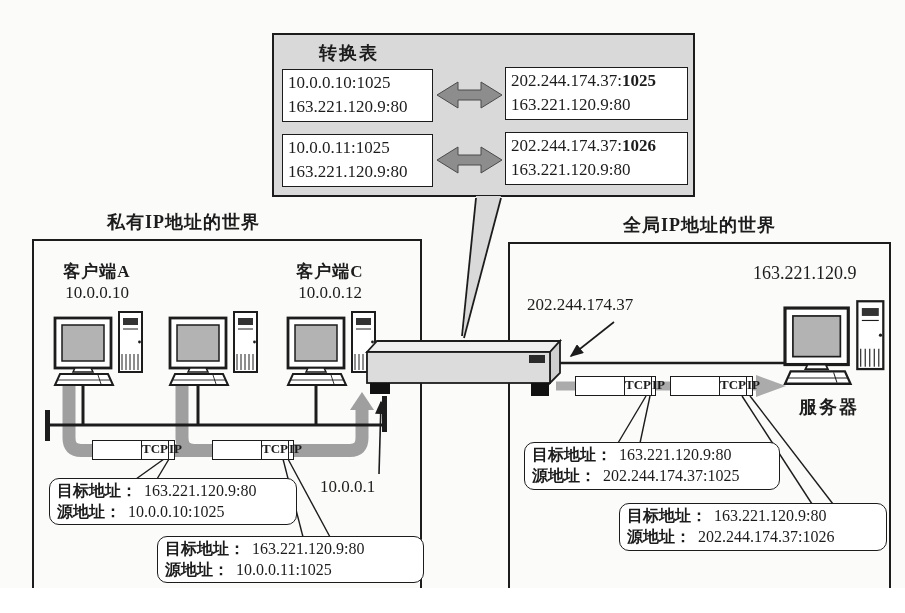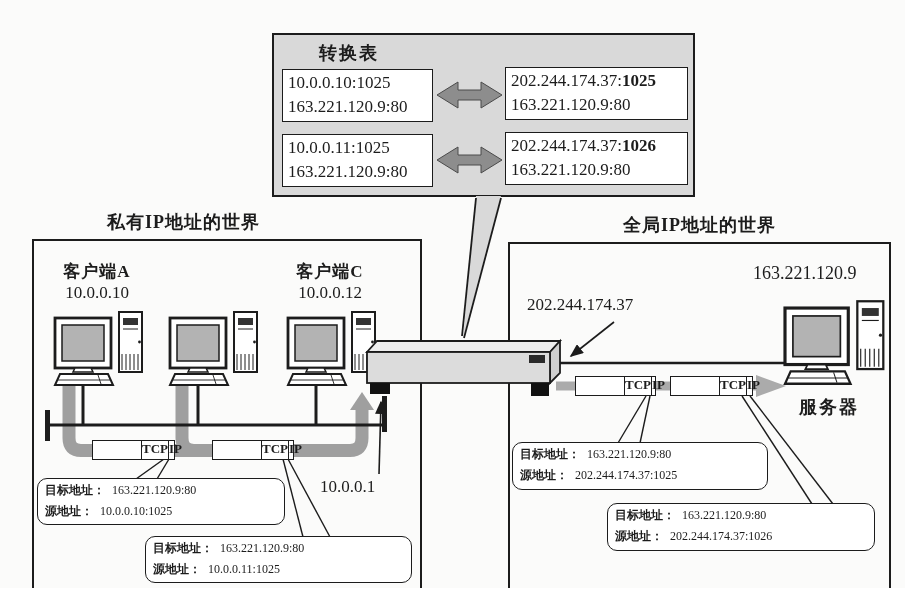--- a/index.html
+++ b/index.html
@@ -15,21 +15,21 @@
   .tentry{position:absolute;background:#fff;border:1.8px solid #1c1c1c;box-sizing:border-box;
     font-size:17px;line-height:24px;padding:1px 0 0 5px;white-space:nowrap;}
   .tentry b{font-weight:bold;}
   .client-label{position:absolute;text-align:center;transform:translateX(-50%);white-space:nowrap;}
   .client-name{font-size:17px;font-weight:bold;letter-spacing:1px;}
   .client-ip{font-size:17px;}
   .plain-label{position:absolute;font-size:17px;white-space:nowrap;}
   .router-label{position:absolute;left:367px;top:356px;width:183px;text-align:center;
     font-size:19px;font-weight:bold;letter-spacing:2px;}
   .callout{position:absolute;background:#fff;border:1.7px solid #1c1c1c;border-radius:10px;
-    box-sizing:border-box;padding:1px 7px 14px 7px;font-size:12px;line-height:21px;}
+    box-sizing:border-box;padding:1px 7px 14px 7px;font-size:16px;line-height:21px;margin-left:12px;}
   .c-line{white-space:nowrap;}
   .c-label{font-weight:bold;}
   .c-val{margin-left:7px;}
   .pkt{position:absolute;display:flex;background:#fff;border:1.6px solid #1c1c1c;
     box-sizing:border-box;height:20px;font-size:13px;font-weight:bold;line-height:16px;padding-left:48px;}
   .pkt-pad{flex:1;}
   .pkt-tcp{width:29px;border-left:1.6px solid #1c1c1c;text-align:center;}
   .pkt-ip{width:18px;border-left:1.6px solid #1c1c1c;text-align:center;}
   .watermark{position:absolute;left:748px;top:609px;font-size:19px;
     font-family:"Liberation Sans","DejaVu Sans",sans-serif;color:rgba(140,162,176,0.65);white-space:nowrap;}

